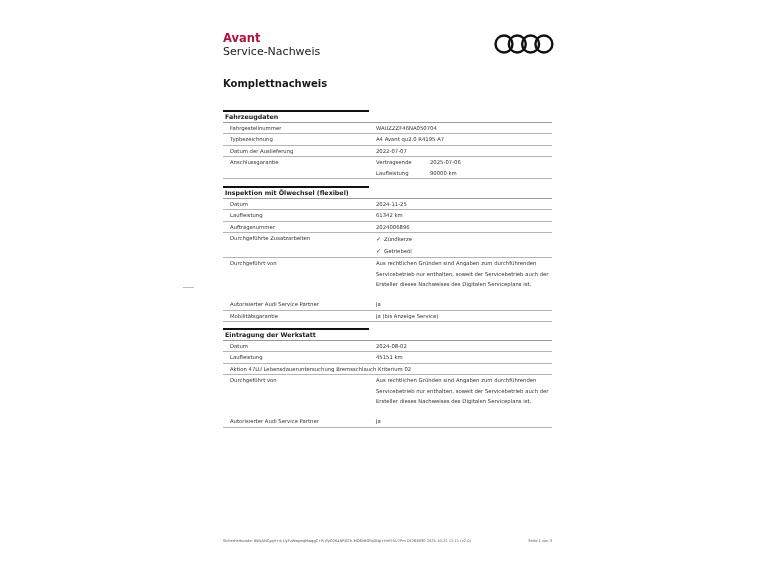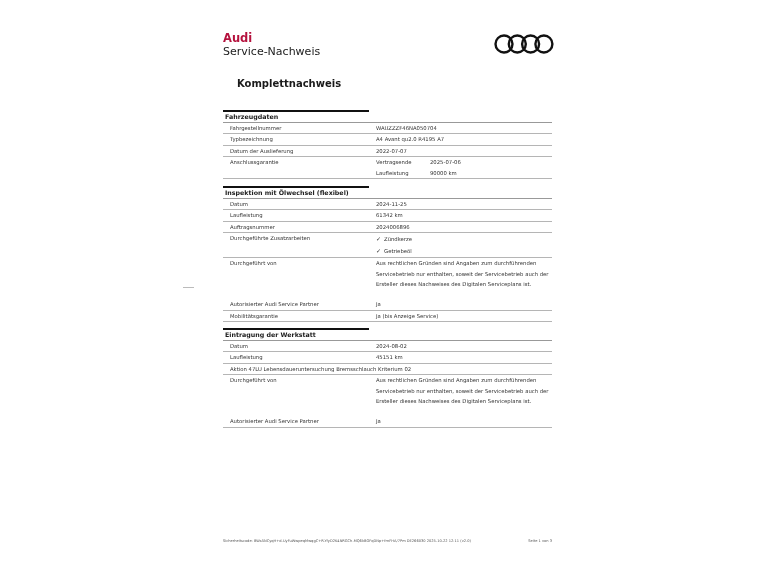--- a/index.html
+++ b/index.html
@@ -2,42 +2,42 @@
 <html><head>
 <meta charset="utf-8">
 <style>
   html, body { margin:0; padding:0; background:#ffffff; }
   body { width:768px; height:576px; position:relative; overflow:hidden;
          font-family:"DejaVu Sans", "Liberation Sans", sans-serif; color:#1a1a1a; }
   .brand { position:absolute; left:223px; top:32px; }
   .brand .audi { color:#b5123e; font-size:11.5px; font-weight:bold; line-height:13px; }
   .brand .sub { color:#1a1a1a; font-size:11px; line-height:14px; }
   .logo { position:absolute; left:494px; top:33px; width:60px; height:22px; }
-  .doc-title { position:absolute; left:237px; top:78px; font-size:10px; font-weight:bold; }
+  .doc-title { position:absolute; left:223px; top:78px; font-size:10px; font-weight:bold; }
   .section { position:absolute; left:223px; width:329px; }
   .bar { width:146px; height:2px; background:#111; }
   .sec-title { font-size:6.3px; font-weight:bold; height:10px; line-height:10px; padding-left:2px; border-bottom:1px solid #999; }
   .row { display:flex; font-size:5.3px; line-height:10.4px; border-bottom:1px solid #b5b5b5; color:#333; }
   .row.noline { border-bottom:none; }
   .row .lbl { width:146px; padding-left:7px; box-sizing:border-box; }
   .row .val { flex:1; padding-left:7px; }
   .row .full { flex:1; padding-left:7px; }
   .sub2 { display:flex; }
   .sub2 .k { width:54px; }
   .chk { font-size:6px; margin-right:3px; }
   .para { line-height:10.4px; }
   .gap { height:10px; }
   .margin-mark { position:absolute; left:183px; top:287px; width:11px; height:1px; background:#bbb; }
   .footer { position:absolute; left:223px; top:539px; width:329px; font-size:3.6px; color:#555; display:flex; justify-content:space-between; }
 </style>
 </head>
 <body>
 
 <div class="brand">
-  <div class="audi">Audi</div>
+  <div class="audi">Avant</div>
   <div class="sub">Service-Nachweis</div>
 </div>
 
 <svg class="logo" viewBox="0 0 60 22">
   <g fill="none" stroke="#111" stroke-width="2.4">
     <circle cx="10" cy="11" r="8.5"></circle>
       <circle cx="23.3" cy="11" r="8.5"></circle>
     <circle cx="36.6" cy="11" r="8.5"></circle>
       <circle cx="49.9" cy="11" r="8.5"></circle>
   </g>

